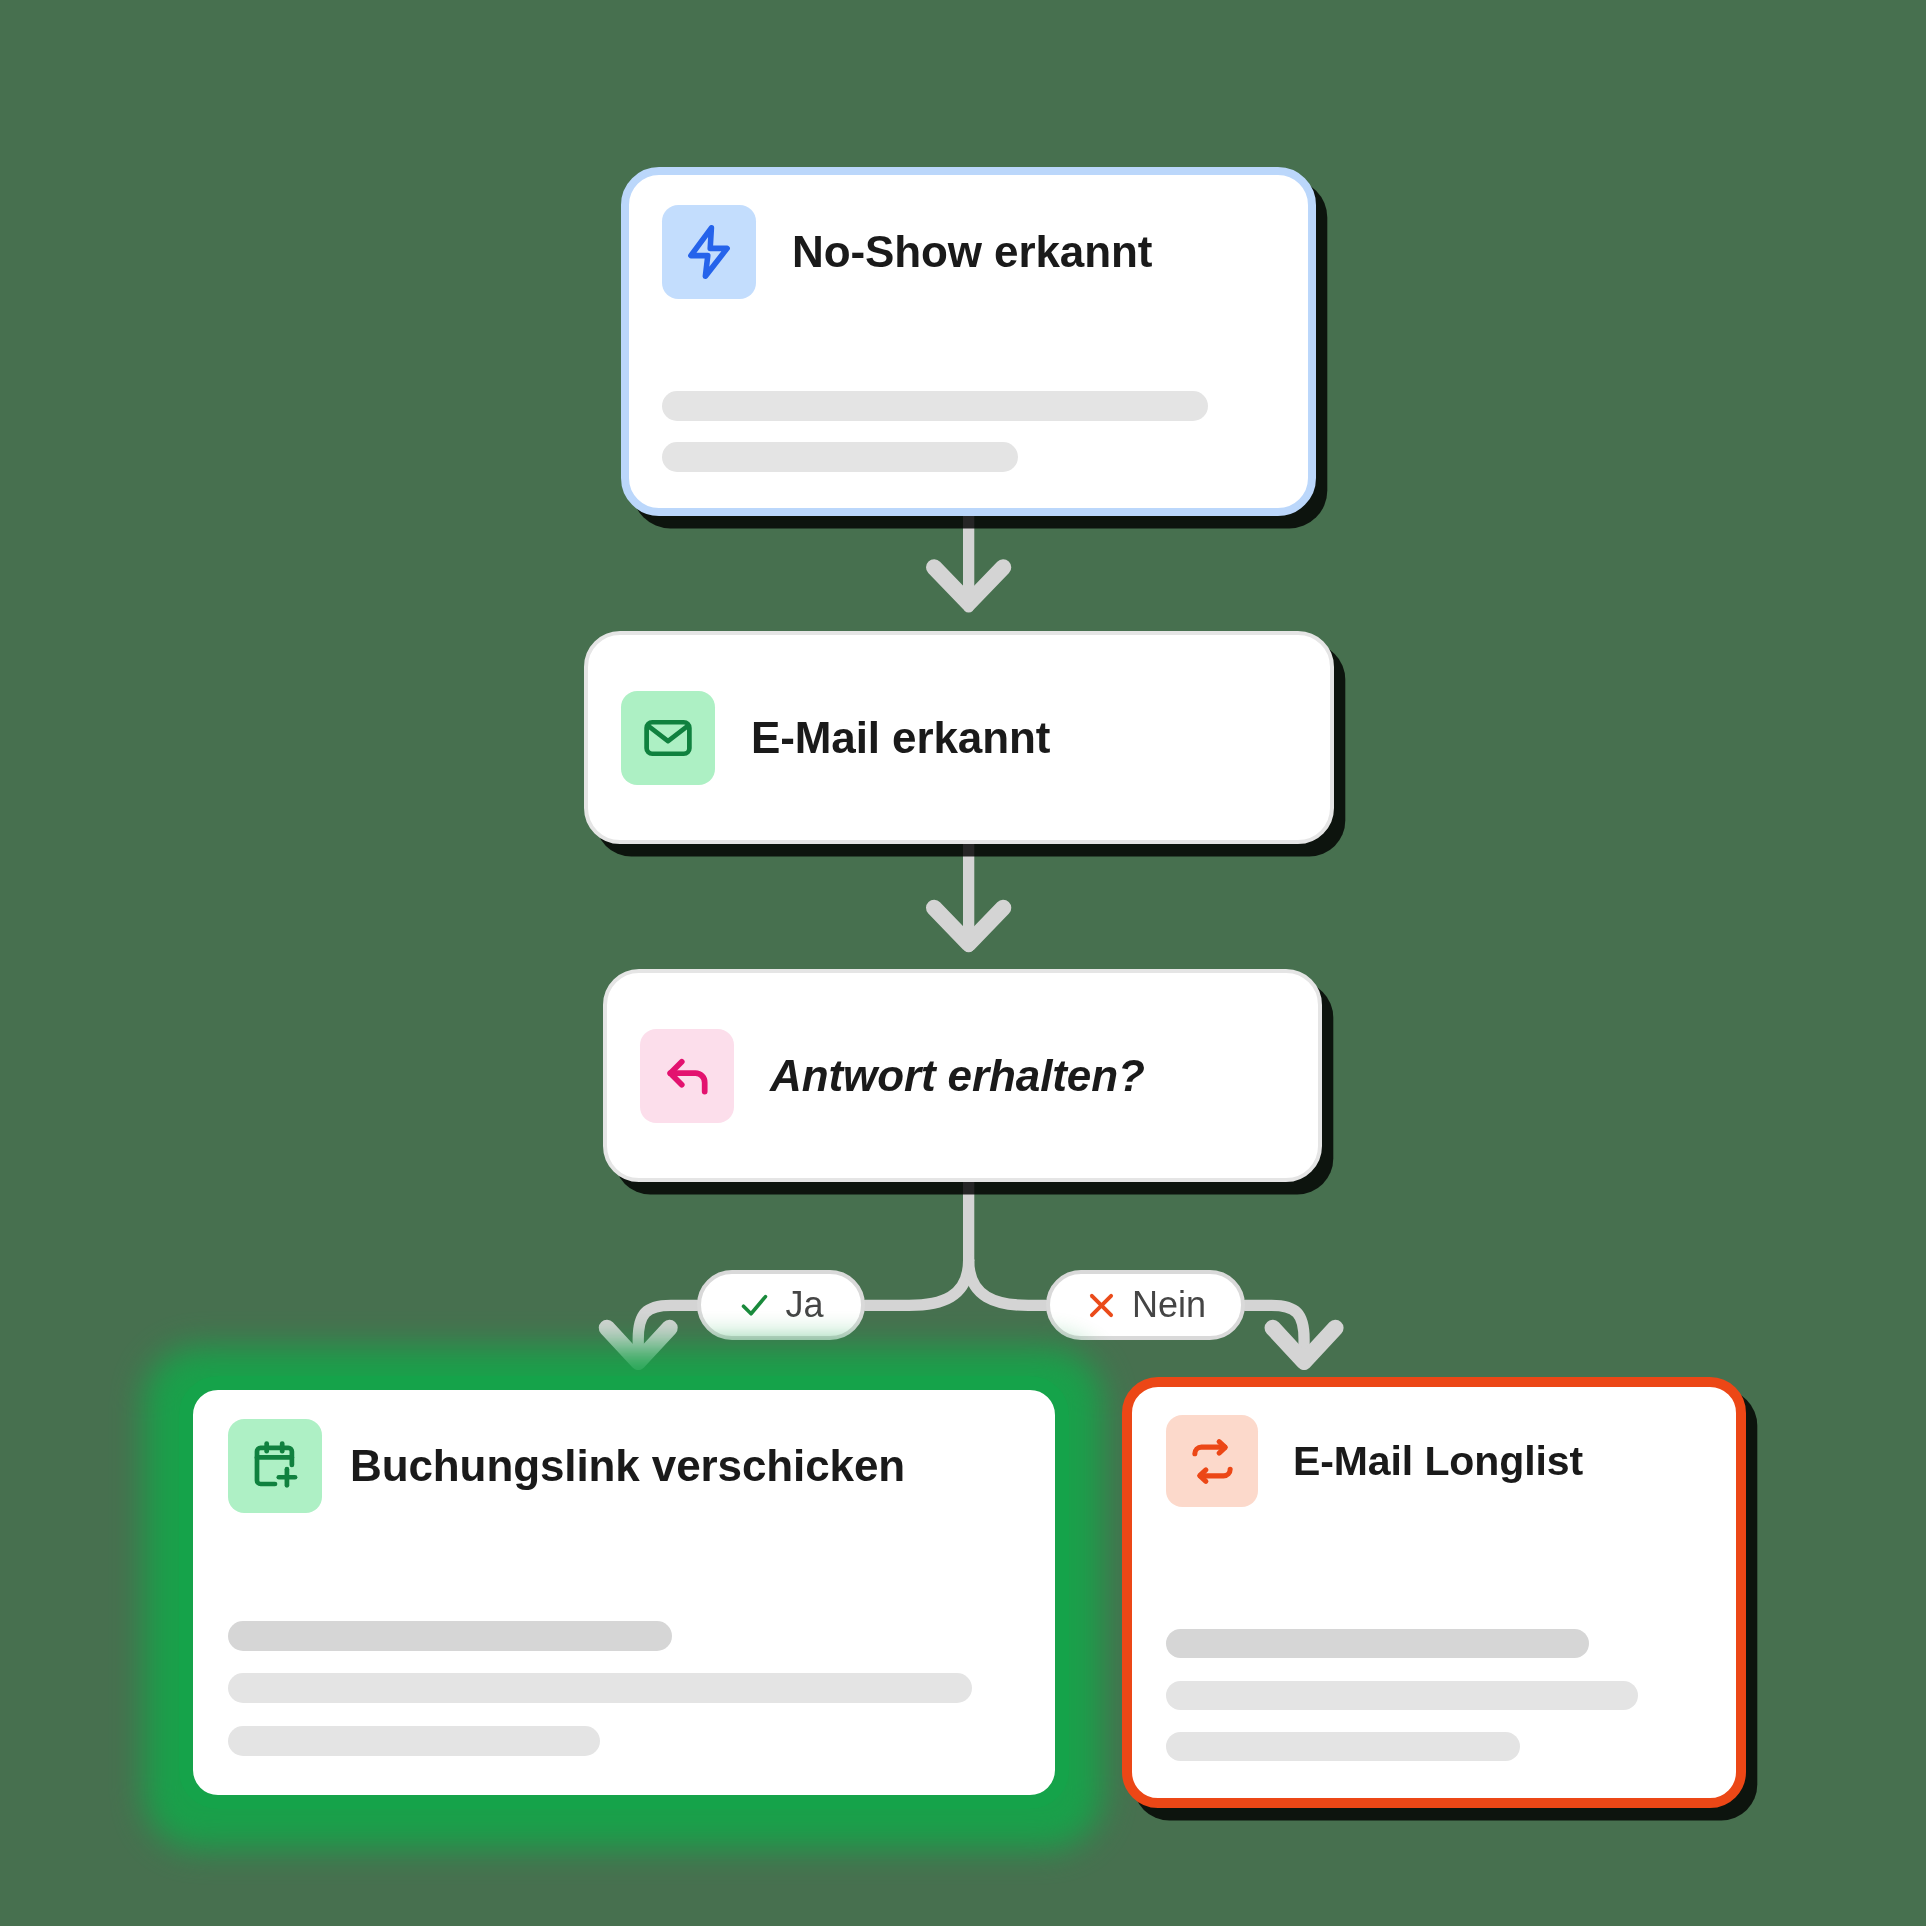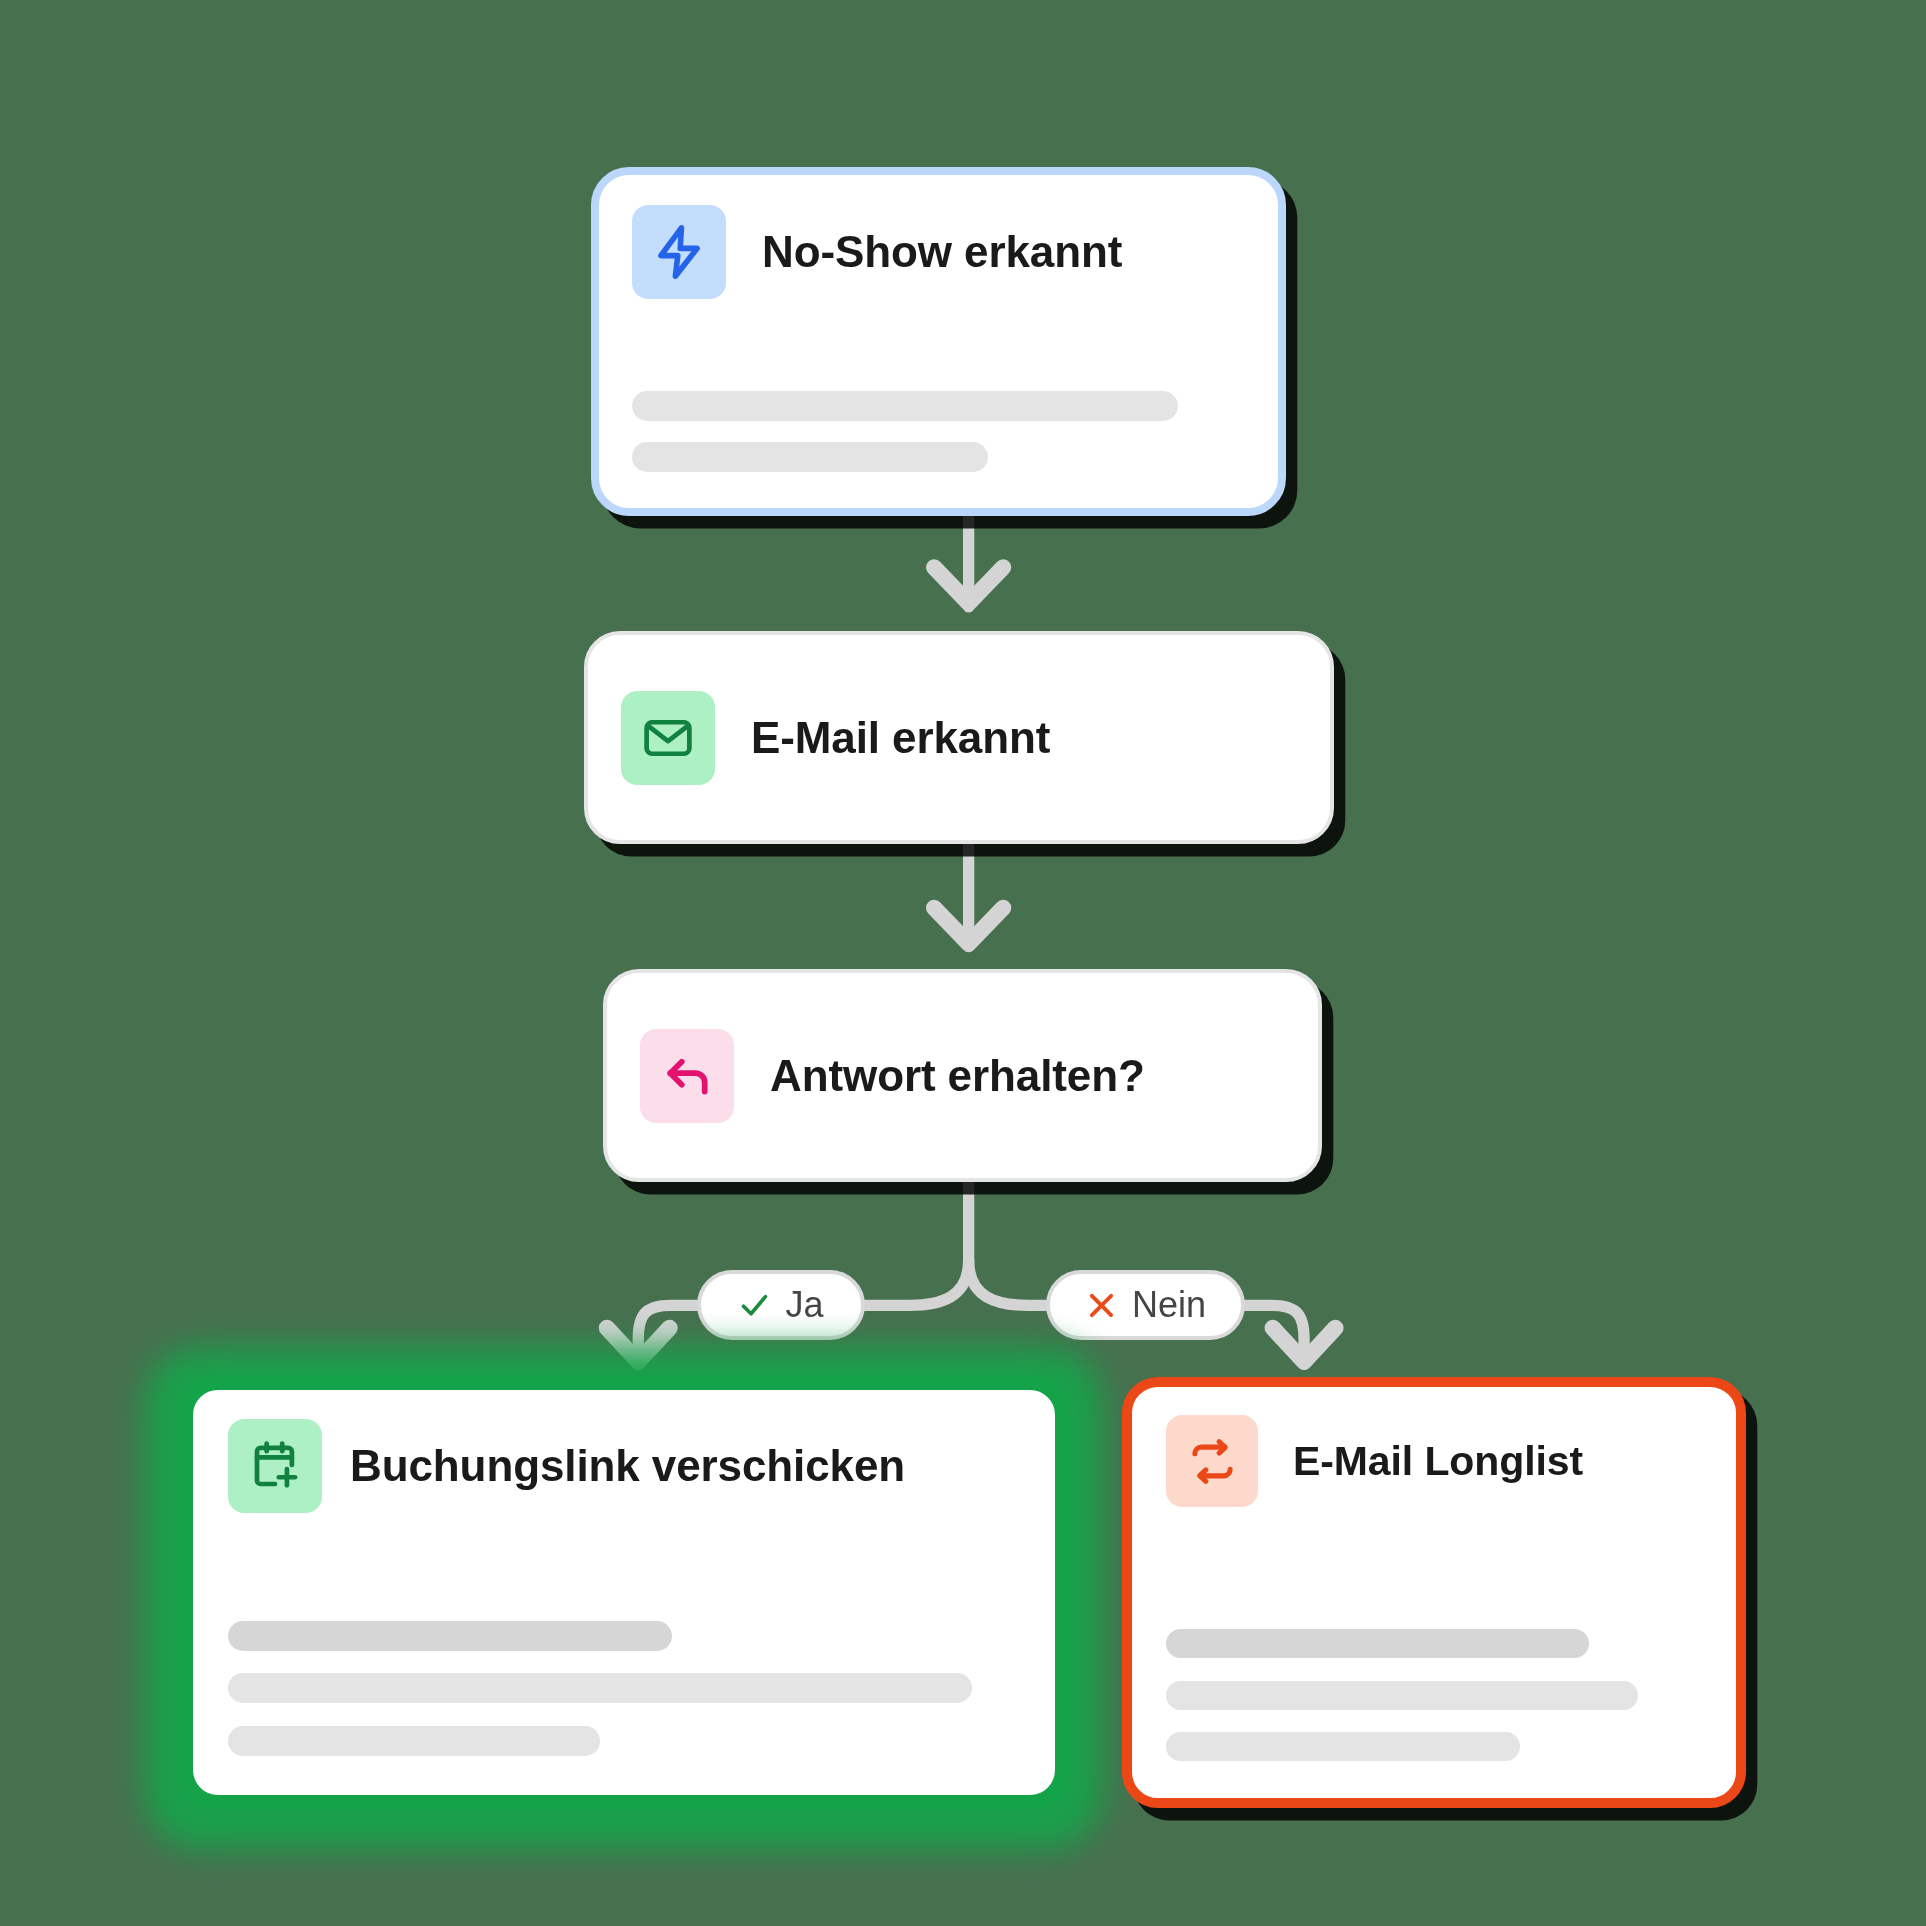--- a/index.html
+++ b/index.html
@@ -45,21 +45,21 @@
     white-space: nowrap;
   }
   .skel {
     background: #e4e4e4;
     border-radius: 626px;
   }
   .skel.dark { background: #d6d6d6; }
 
   
   #card-trigger {
-    left: 591px;  top: 167px;
+    left: 621px;  top: 167px;
     width: 695px; height: 349px;
     border: 8.8px solid #bbd7fb;
     border-radius: 38px;
     box-shadow: 11.3px 12.5px 0 rgba(0,0,0,0.82);
     padding: 30px 33px;
   }
   #card-trigger .icon-tile { width: 94px; height: 94px; background: #c3ddfd; }
   #card-trigger .card-title { font-size: 44px; margin-left: 36px; }
   #card-trigger .skel-wrap { margin-top: auto; padding-bottom: 6.3px; }
   #card-trigger .s1 { width: 89%; height: 30px; }
@@ -80,20 +80,21 @@
 
   
   #card-condition {
     left: 603px;  top: 969px;
     width: 719px; height: 213px;
     border: 4.4px solid #e5e5e5;
     border-radius: 36px;
     box-shadow: 11.3px 12.5px 0 rgba(0,0,0,0.82);
     padding: 0 33px;
     justify-content: center;
+    font-style: italic;
   }
   #card-condition .icon-tile { width: 94px; height: 94px; background: #fcdeeb; }
   #card-condition .card-title { font-size: 44px; margin-left: 36px; }
 
   
   #card-yes-glow {
     position: absolute;
     left: 144px; top: 1347px;
     width: 959px; height: 502px;
     border-radius: 55px;

